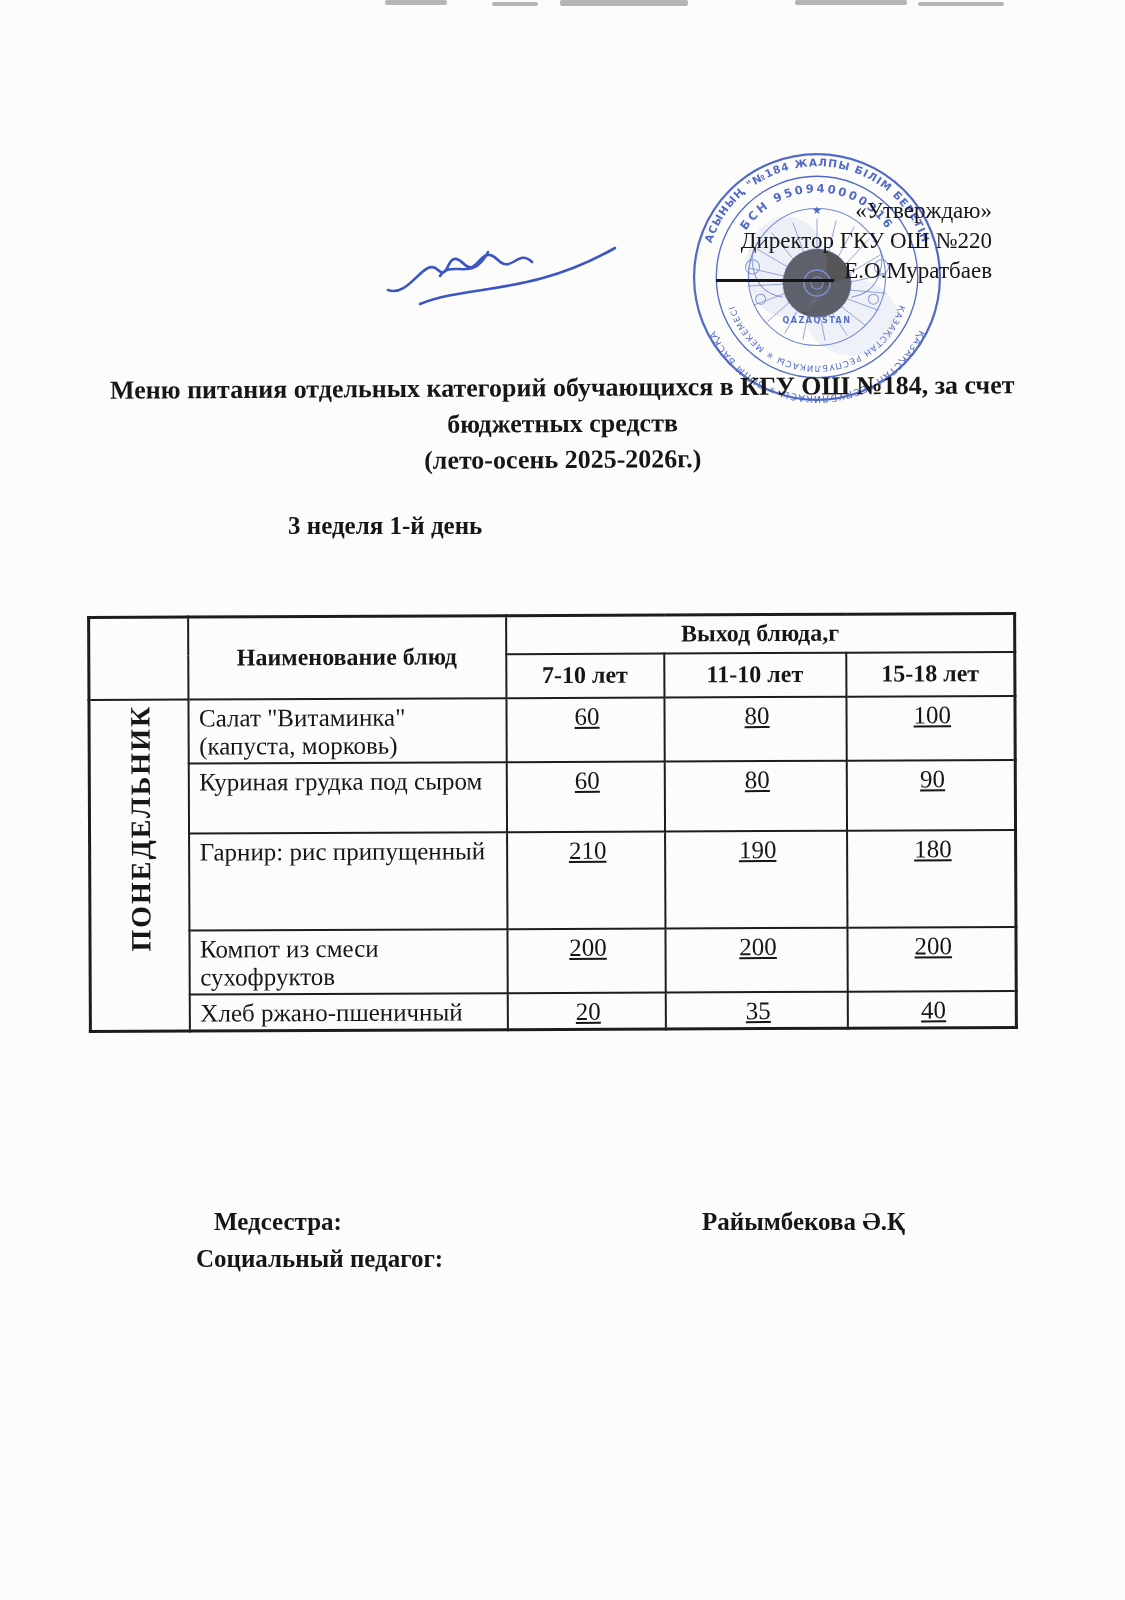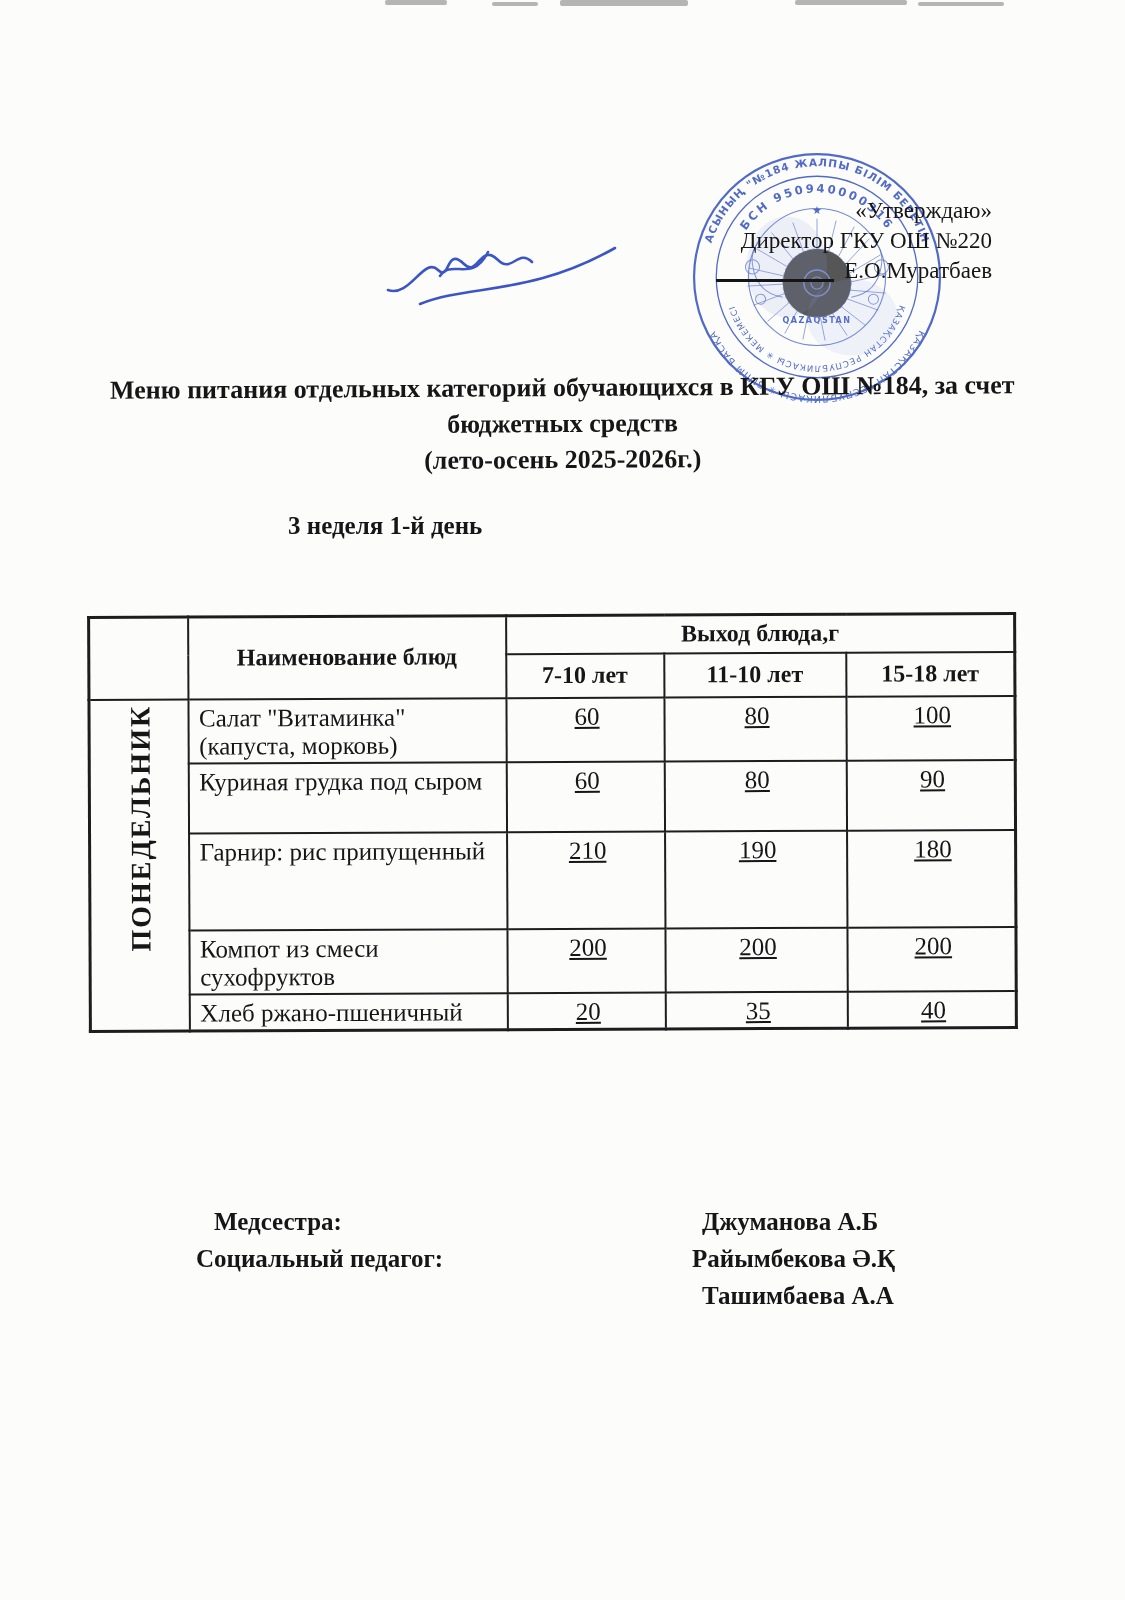--- a/index.html
+++ b/index.html
@@ -203,19 +203,17 @@
     </tr>
   </tbody>
     </table>
 
   <div class="footer">
     <div class="labels">
       <div>Медсестра:</div>
       <div>Социальный педагог:</div>
     </div>
     <div class="names">
-      <div>Джуманова А.Б</div>
       <div>Райымбекова Ә.Қ</div>
-      <div>Ташимбаева А.А</div>
     </div>
   </div>
 
 </div>
 
 </body></html>

